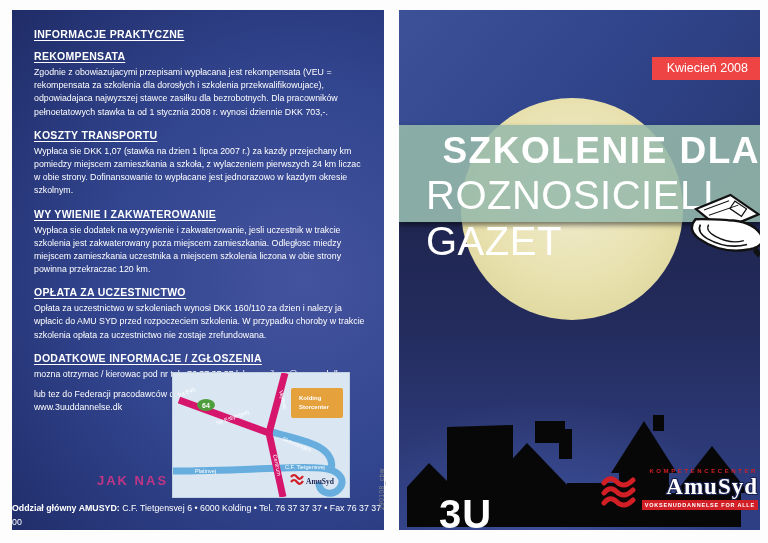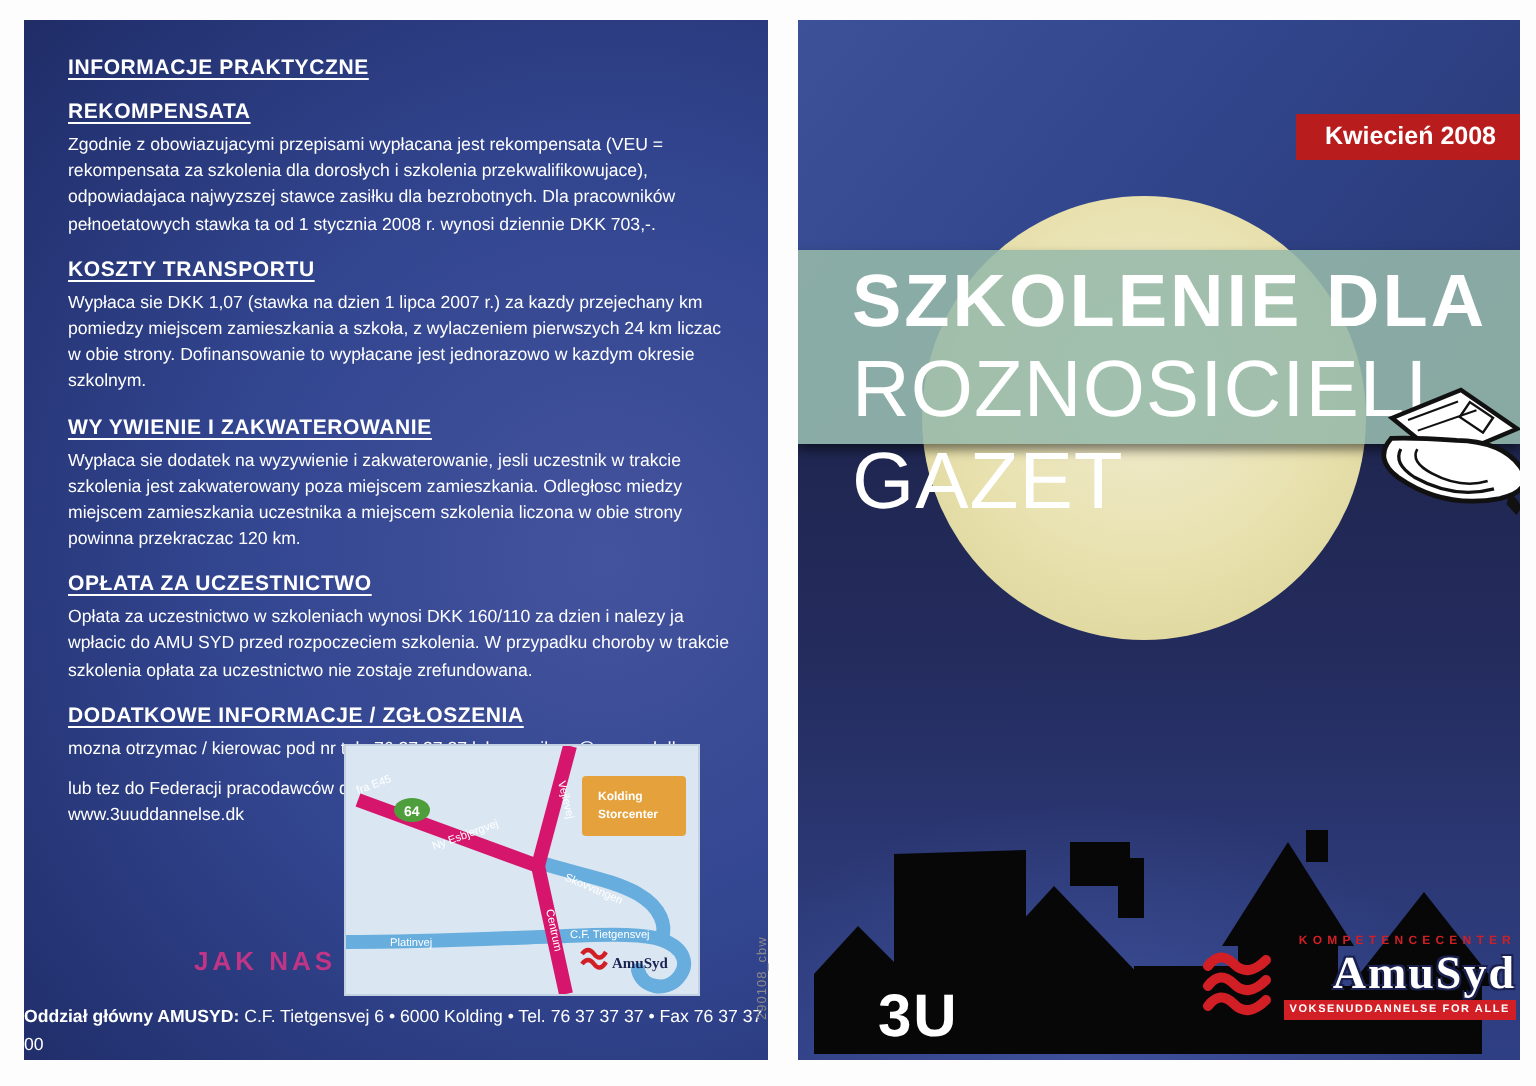--- a/index.html
+++ b/index.html
@@ -39,30 +39,30 @@
     background:linear-gradient(130deg,#3d5198 0%, #31458c 45%, #273771 100%); }
   .rp-night { position:absolute; left:0; top:212px; width:100%; height:308px;
     background:
       radial-gradient(ellipse 90% 70% at 40% 100%, rgba(80,100,180,.45) 0%, rgba(80,100,180,0) 60%),
       linear-gradient(180deg,#1f2650 0%, #242c5e 35%, #2c3a78 75%, #2f3f84 100%); }
   .moon { position:absolute; left:62px; top:88px; width:222px; height:222px; border-radius:50%;
     background:radial-gradient(circle at 50% 42%, #f1ecd2 0%, #e8e1ae 55%, #d9d093 100%); }
   .title-band { position:absolute; left:0; top:115px; width:100%; height:97px;
     background:rgba(150,185,170,0.88); box-shadow:0 3px 5px rgba(0,0,0,.5);
     padding:6px 0 0 27px; }
-  .title1 { color:#fff; font-weight:bold; font-size:37px; letter-spacing:1.5px; line-height:1.1; }
+  .title1 { color:#fff; font-weight:bold; font-size:37px; letter-spacing:1.5px; line-height:1.1;text-align:right; }
   .title2 { color:#fff; font-weight:normal; font-size:40px; letter-spacing:.5px; line-height:1.15; }
-  .date-badge { position:absolute; top:47px; right:0; background:#b91c1c; color:#fff;
-    font-weight:bold; font-size:12.5px; padding:4px 12px 5px 15px; }
+  .date-badge { position:absolute; top:47px; right:0; background:#ef4444; color:#fff;
+    font-weight:normal; font-size:12.5px; padding:4px 12px 5px 15px; }
 
   .newspaper { position:absolute; left:288px; top:178px; width:86px; height:92px; }
 
   .houses { position:absolute; left:8px; top:403px; width:348px; height:114px; }
   .label-3u { position:absolute; left:40px; top:482px; color:#fff; font-weight:bold;
-    font-size:30px; letter-spacing:1px; z-index:6; }
+    font-size:40px; letter-spacing:1px; z-index:6; }
 
   .amu-logo { position:absolute; right:2px; top:458px; z-index:7; display:flex;
     align-items:flex-end; gap:3px; }
   .amu-text { display:flex; flex-direction:column; align-items:flex-end; }
   .amu-kc { color:#d21f26; font-weight:bold; font-size:6px; letter-spacing:2.6px; margin-bottom:1px; }
   .amu-name { color:#fff; font-family:"Liberation Serif", serif; font-weight:bold;
     font-size:23px; line-height:1; letter-spacing:1px;
     text-shadow:1px 1px 0 #1a2150, -1px -1px 0 #1a2150, 1px -1px 0 #1a2150, -1px 1px 0 #1a2150; }
   .amu-bar { background:#d21f26; color:#fff; font-weight:bold; font-size:5.5px;
     letter-spacing:.8px; padding:2px 3px; margin-top:2px; white-space:nowrap; }

